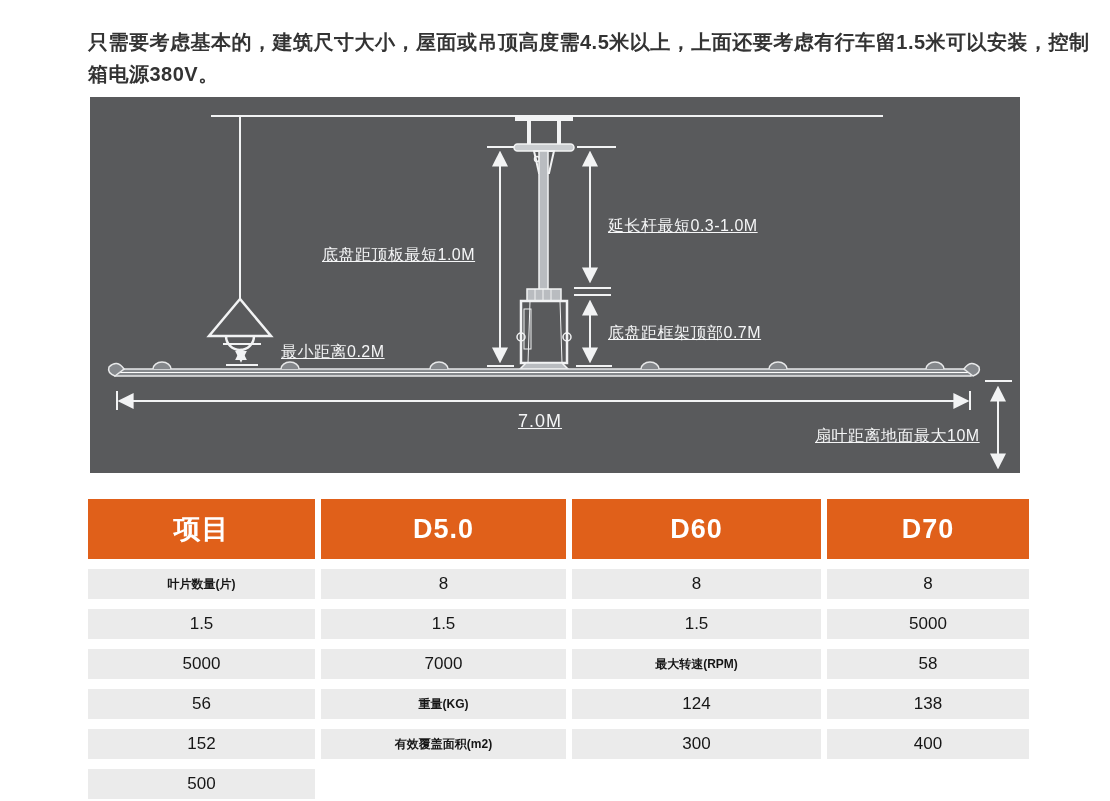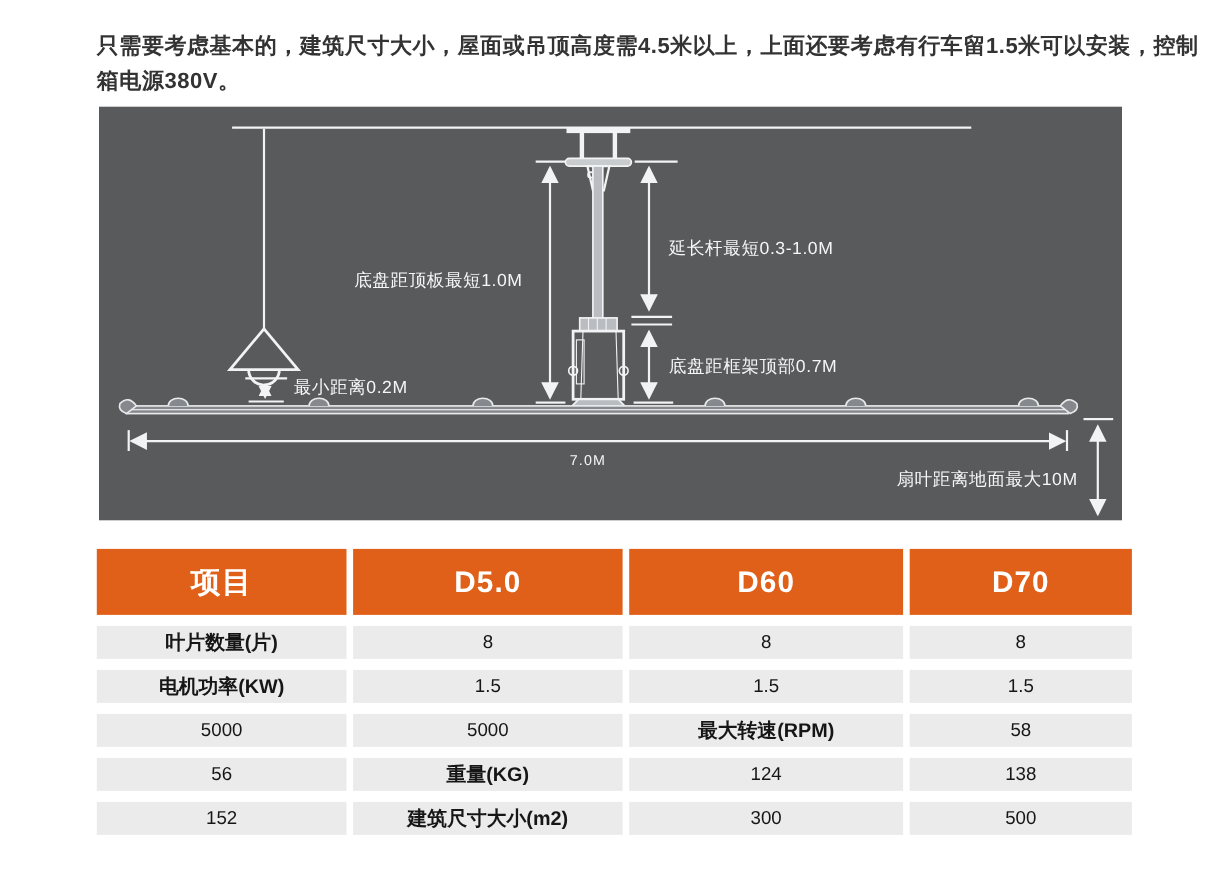--- a/index.html
+++ b/index.html
@@ -17,42 +17,42 @@
   }
 
   
   .diagram{
     position:absolute;left:90px;top:97px;width:930px;height:376px;
     background:#595A5C;
   }
   .diagram svg{position:absolute;left:0;top:0;}
   .dlabel{
     position:absolute;color:#F5F6F7;font-size:16px;letter-spacing:0.5px;
-    white-space:nowrap;font-weight:400;
+    white-space:nowrap;font-weight:400;text-decoration:underline;
   }
-  .dlabel.big{font-size:13px;letter-spacing:1px;}
+  .dlabel.big{font-size:18px;letter-spacing:1px;}
 
   
   .spec-table{
     position:absolute;left:88px;top:499px;
     display:grid;
     grid-template-columns:227px 245px 249px 202px;
     grid-template-rows:60px repeat(6,30px);
     gap:10px 6px;
     background:#ffffff;
   }
   .spec-table > div{
     display:flex;align-items:center;justify-content:center;
   }
   .th{
     background:#E0601A;color:#ffffff;font-weight:bold;font-size:27px;
     letter-spacing:1px;
   }
   .tl{
-    background:#EBEBEB;color:#161616;font-weight:bold;font-size:18px;
+    background:#EBEBEB;color:#161616;font-weight:bold;font-size:12px;
   }
   .tv{
     background:#EBEBEB;color:#161616;font-size:17px;font-weight:500;
   }
 </style>
 </head>
 <body>
 
 <div class="page">
 
@@ -145,51 +145,52 @@
 
       <g stroke="#F2F3F4" stroke-width="2">
         <line x1="895" y1="284" x2="922" y2="284"></line>
         <line x1="908" y1="291" x2="908" y2="370" marker-start="url(#arr)" marker-end="url(#arr)"></line>
       </g>
     </svg>
 
     <div class="dlabel" style="left:232px;top:148px">底盘距顶板最短1.0M</div>
     <div class="dlabel" style="left:518px;top:119px">延长杆最短0.3-1.0M</div>
     <div class="dlabel" style="left:518px;top:226px">底盘距框架顶部0.7M</div>
-    <div class="dlabel" style="left:177px;top:245px">最小距离0.2M</div>
+    <div class="dlabel" style="left:191px;top:245px">最小距离0.2M</div>
     <div class="dlabel big" style="left:428px;top:314px">7.0M</div>
     <div class="dlabel" style="left:725px;top:329px">扇叶距离地面最大10M</div>
   </div>
 
   <div class="spec-table">
     <div class="th">项目</div>
     <div class="th">D5.0</div>
     <div class="th">D60</div>
     <div class="th">D70</div>
 
     <div class="tl">叶片数量(片)</div>
     <div class="tv">8</div>
     <div class="tv">8</div>
     <div class="tv">8</div>
 
-    <div class="tl">电机功率(KW)</div>
     <div class="tv">1.5</div>
     <div class="tv">1.5</div>
     <div class="tv">1.5</div>
 
     <div class="tv">5000</div>
     <div class="tv">5000</div>
+    <div class="tv">7000</div>
 
     <div class="tl">最大转速(RPM)</div>
     <div class="tv">58</div>
     <div class="tv">56</div>
 
     <div class="tl">重量(KG)</div>
     <div class="tv">124</div>
     <div class="tv">138</div>
     <div class="tv">152</div>
 
-    <div class="tl">建筑尺寸大小(m2)</div>
+    <div class="tl">有效覆盖面积(m2)</div>
     <div class="tv">300</div>
+    <div class="tv">400</div>
     <div class="tv">500</div>
   </div>
 
 </div>
 
 </body></html>

